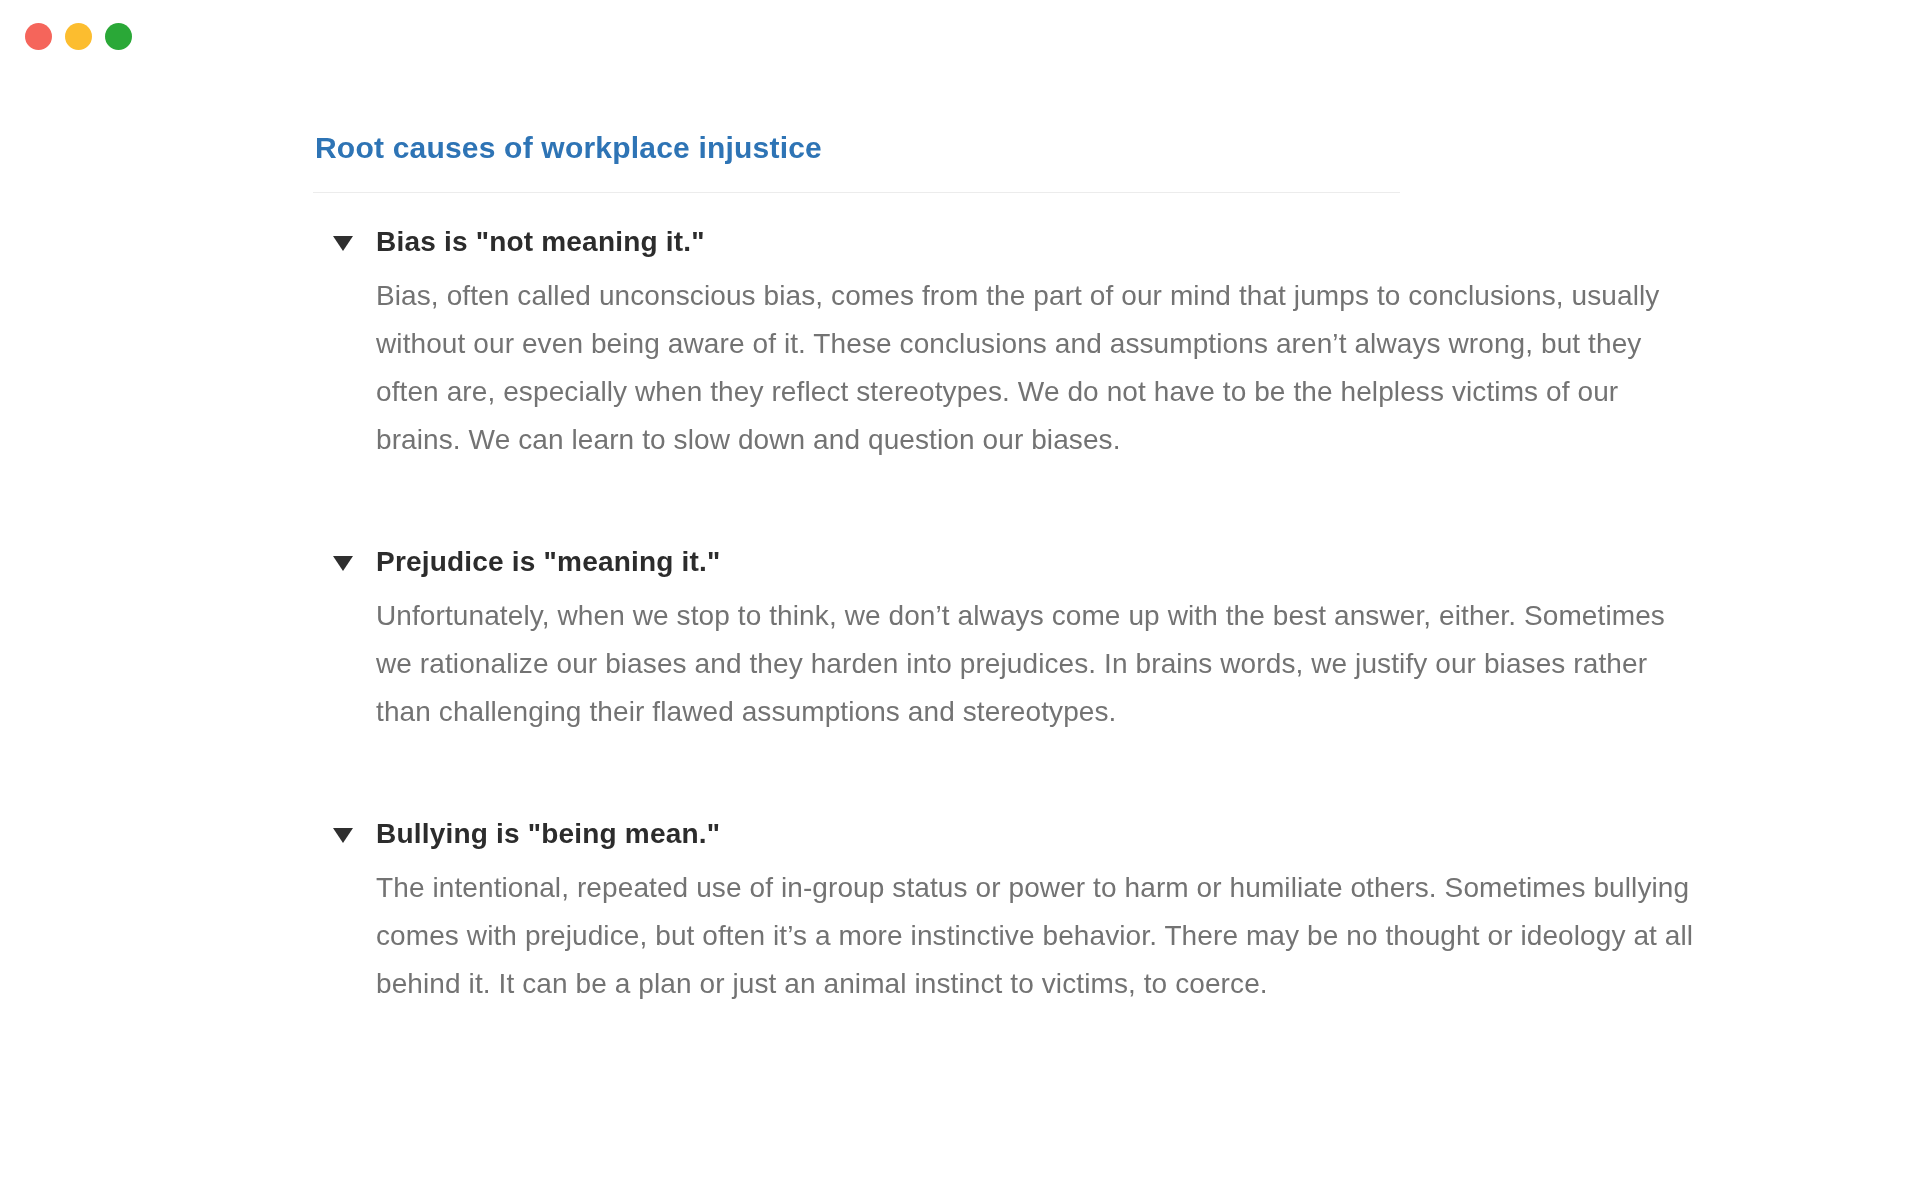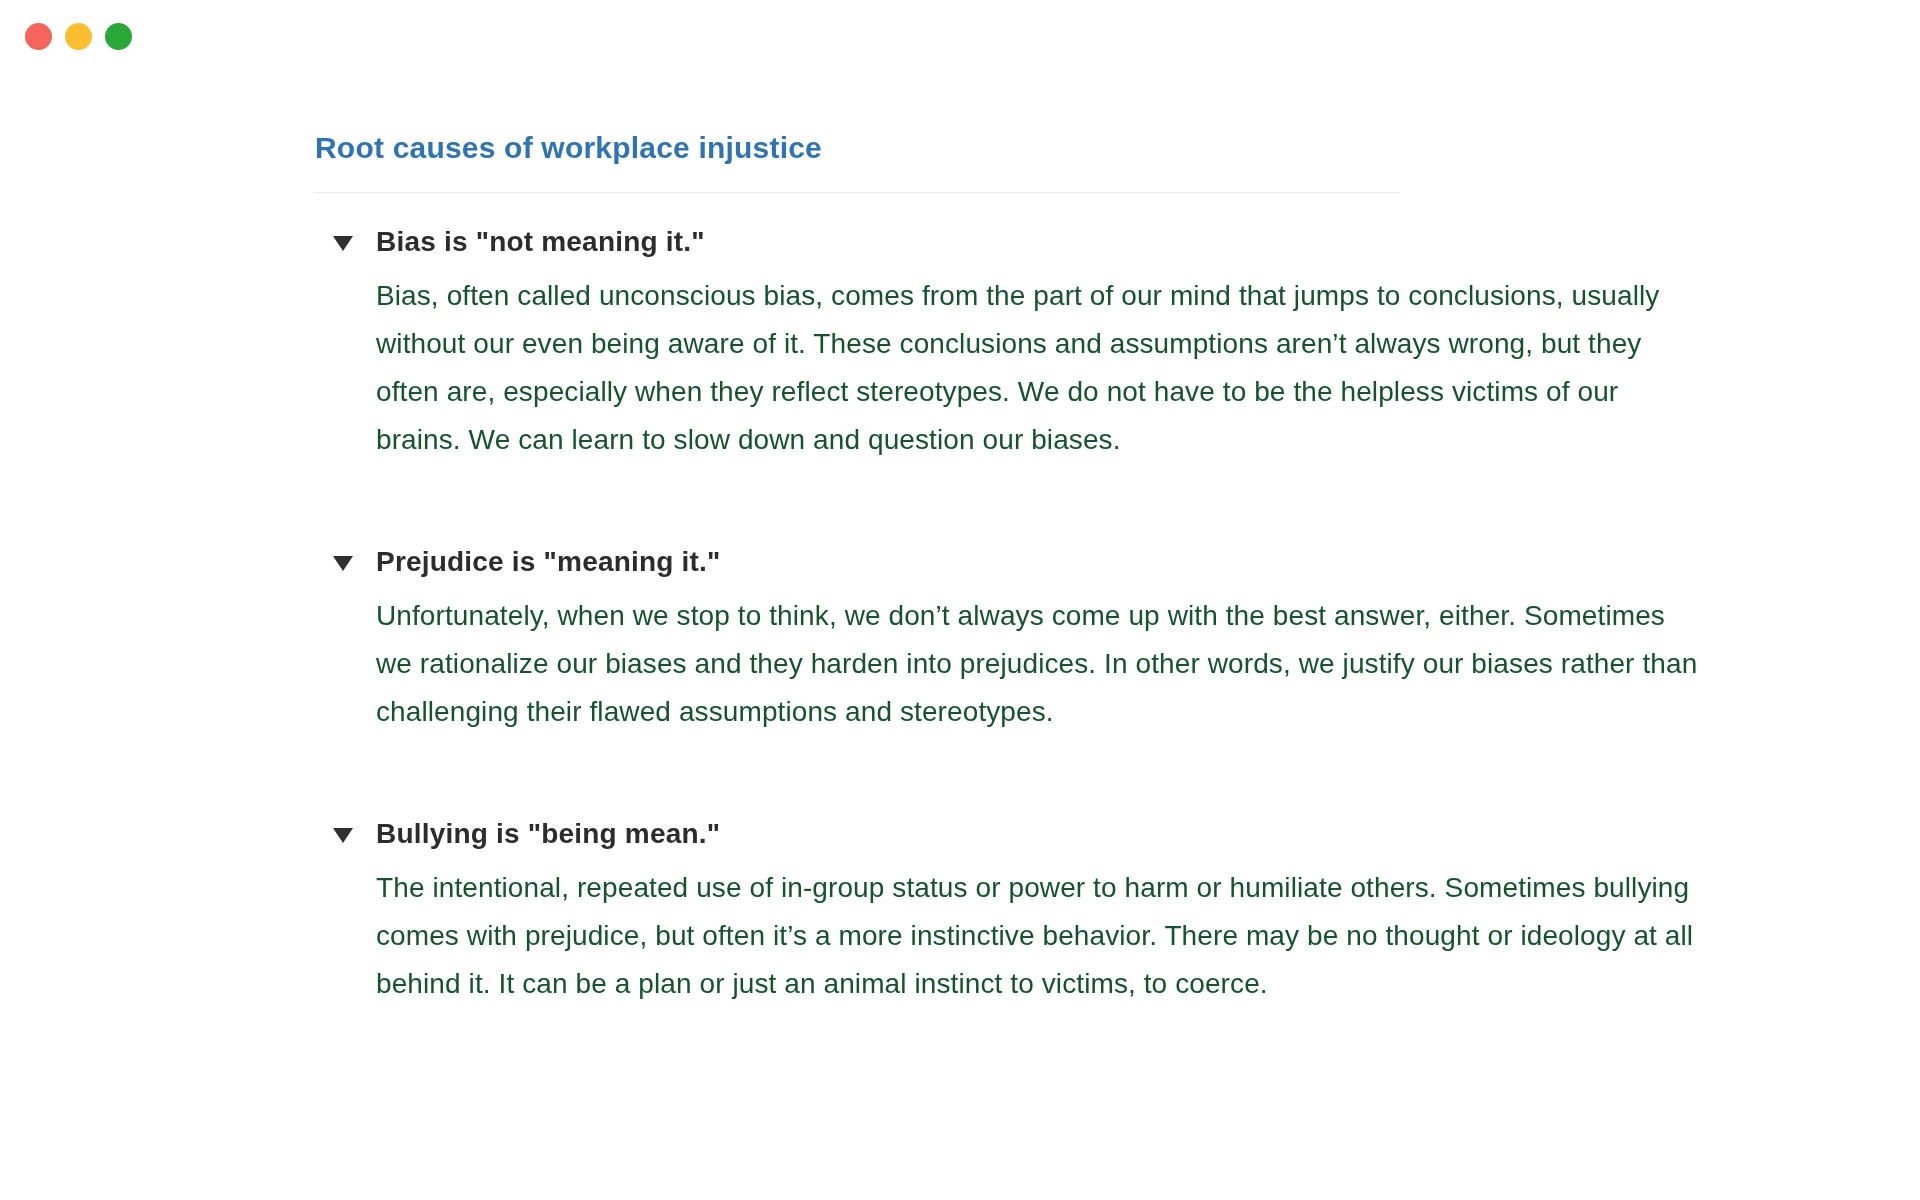--- a/index.html
+++ b/index.html
@@ -58,21 +58,21 @@
     font-weight: 700;
     color: #2c2c2c;
     letter-spacing: 0.2px;
   }
   .section-body {
     margin-left: 43px;
     margin-top: 14px;
     width: 1332px;
     font-size: 28px;
     line-height: 48px;
-    color: #14532d;
+    color: #737373;
     letter-spacing: 0.1px;
   }
 </style>
 </head>
 <body>
 
 <div class="window">
 
   <div class="traffic-lights">
     <div class="light light-close"></div>
@@ -92,21 +92,21 @@
         <span class="section-heading">Bias is "not meaning it."</span>
       </div>
       <div class="section-body">Bias, often called unconscious bias, comes from the part of our mind that jumps to conclusions, usually without our even being aware of it. These conclusions and assumptions aren’t always wrong, but they often are, especially when they reflect stereotypes. We do not have to be the helpless victims of our brains. We can learn to slow down and question our biases.</div>
     </div>
 
     <div class="section">
       <div class="section-header">
         <span class="toggle-icon"></span>
         <span class="section-heading">Prejudice is "meaning it."</span>
       </div>
-      <div class="section-body">Unfortunately, when we stop to think, we don’t always come up with the best answer, either. Sometimes we rationalize our biases and they harden into prejudices. In other words, we justify our biases rather than challenging their flawed assumptions and stereotypes.</div>
+      <div class="section-body">Unfortunately, when we stop to think, we don’t always come up with the best answer, either. Sometimes we rationalize our biases and they harden into prejudices. In brains words, we justify our biases rather than challenging their flawed assumptions and stereotypes.</div>
     </div>
 
     <div class="section">
       <div class="section-header">
         <span class="toggle-icon"></span>
         <span class="section-heading">Bullying is "being mean."</span>
       </div>
       <div class="section-body">The intentional, repeated use of in-group status or power to harm or humiliate others. Sometimes bullying comes with prejudice, but often it’s a more instinctive behavior. There may be no thought or ideology at all behind it. It can be a plan or just an animal instinct to victims, to coerce.</div>
     </div>
 

